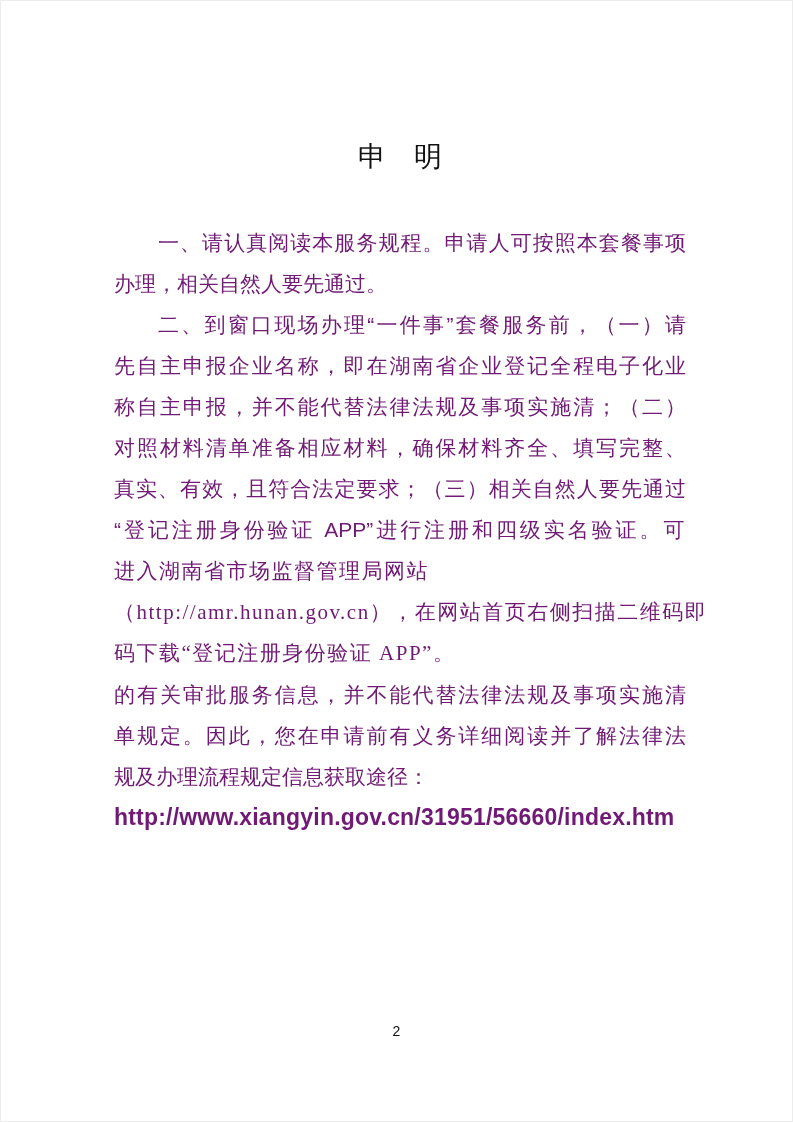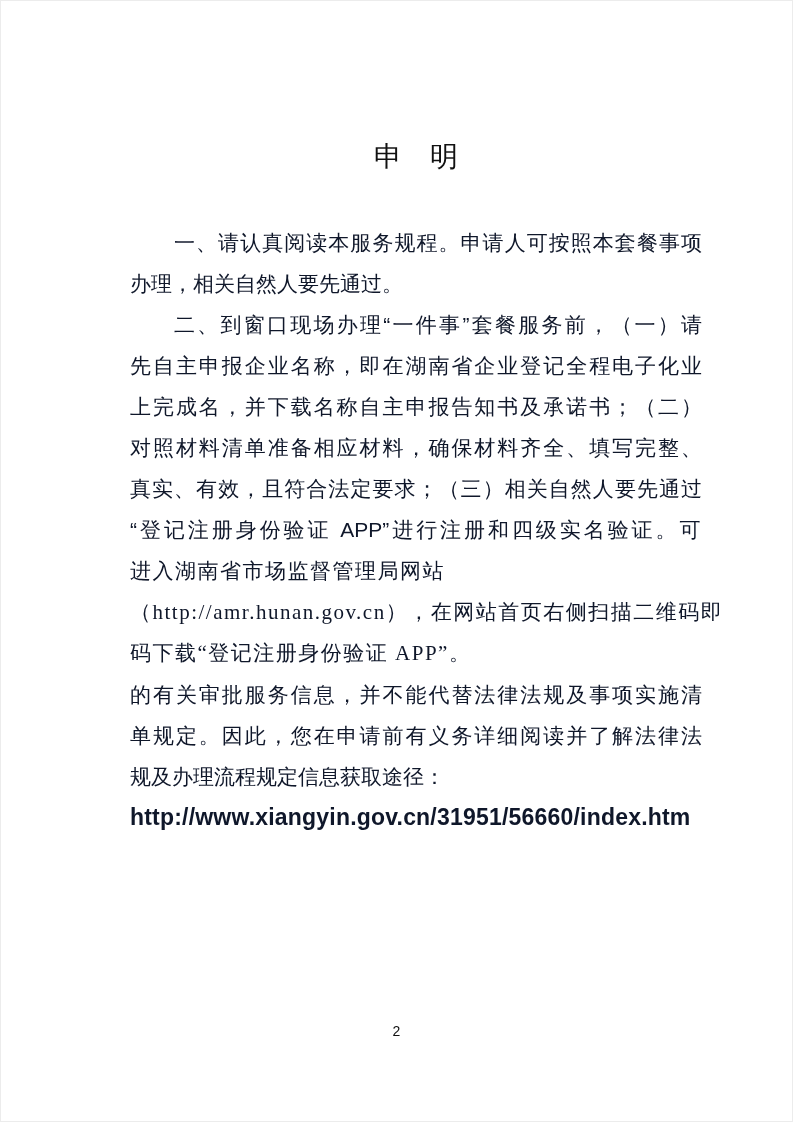--- a/index.html
+++ b/index.html
@@ -11,37 +11,37 @@
     position: relative;
     width: 793px;
     height: 1122px;
     background: #ffffff;
     box-shadow: inset 0 0 0 1px #ececec;
     overflow: hidden;
     color: #111111;
   }
   .content {
     position: absolute;
-    left: 130px;
+    left: 114px;
     top: 136px;
     width: 572px;
   }
   .doc-title {
     font-family: "Liberation Serif", serif;
     font-size: 28px;
     line-height: 42px;
     text-align: center;
     margin-bottom: 44px;
     color: #111111;
   }
   .line {
     font-size: 21px;
     line-height: 41px;
     white-space: nowrap;
-    color: #0f172a;
+    color: #701a75;
   }
   .sans {
     font-family: "Liberation Sans", sans-serif;
   }
   .serif {
     font-family: "Liberation Serif", serif;
     letter-spacing: 1.5px;
   }
   .indent {
     text-indent: 44px;
@@ -72,21 +72,21 @@
 
 <div class="page">
   <div class="content">
 
     <div class="doc-title">申　明</div>
 
     <div class="line sans indent fill">一、请认真阅读本服务规程。申请人可按照本套餐事项</div>
     <div class="line sans">办理，相关自然人要先通过。</div>
     <div class="line sans indent fill">二、到窗口现场办理“一件事”套餐服务前，（一）请</div>
     <div class="line sans fill">先自主申报企业名称，即在湖南省企业登记全程电子化业</div>
-    <div class="line sans fill">上完成名，并下载名称自主申报告知书及承诺书；（二）</div>
+    <div class="line sans fill">称自主申报，并不能代替法律法规及事项实施清；（二）</div>
     <div class="line sans fill">对照材料清单准备相应材料，确保材料齐全、填写完整、</div>
     <div class="line sans fill">真实、有效，且符合法定要求；（三）相关自然人要先通过</div>
 
     <div class="line fill">
       <span class="sans">“登记注册身份验证 APP”进行注册和四级实名验证。</span><span class="serif">可</span>
     </div>
 
     <div class="line serif">进入湖南省市场监督管理局网站</div>
     <div class="line serif fill">（http://amr.hunan.gov.cn），在网站首页右侧扫描二维码即</div>
     <div class="line serif">码下载“登记注册身份验证 APP”。</div>

